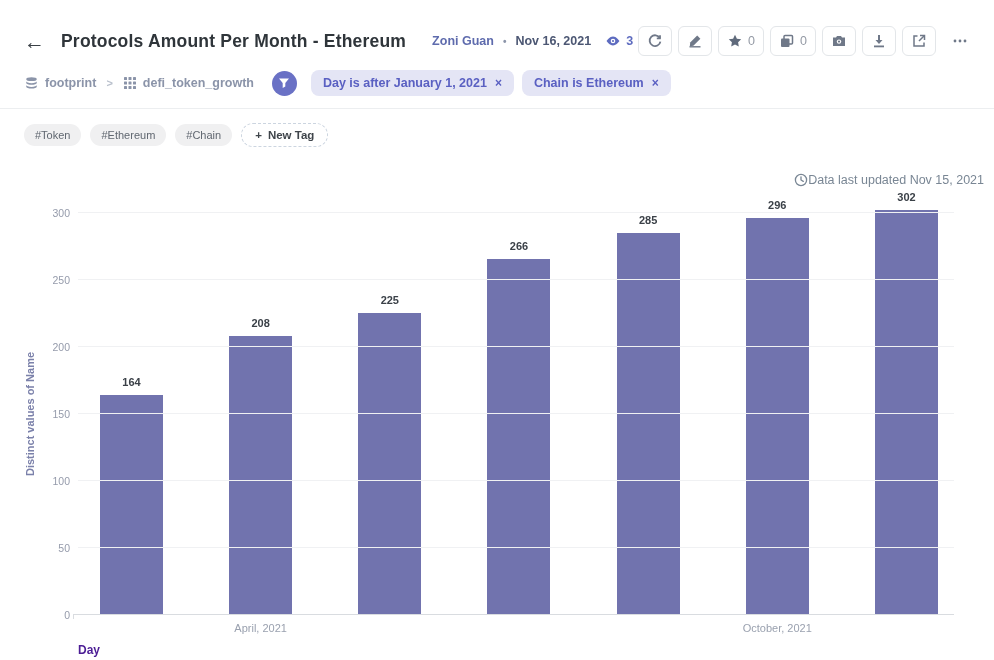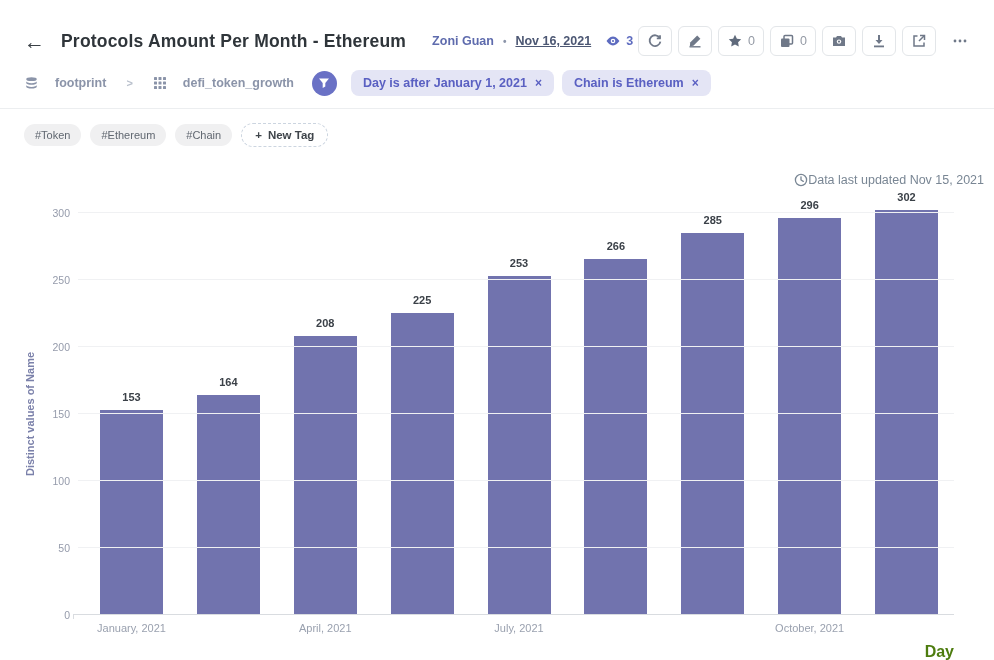--- a/index.html
+++ b/index.html
@@ -7,32 +7,32 @@
     font-family:"Liberation Sans", sans-serif; -webkit-font-smoothing:antialiased; }
 
   
   .header { display:flex; align-items:center; padding:26px 16px 0 24px; }
   .back-btn { font-size:21px; color:#3a4046; background:none; border:none; cursor:pointer;
     margin-right:16px; line-height:1; }
   .title { font-size:17.5px; font-weight:800; color:#2f353a; letter-spacing:.2px; margin-right:26px; white-space:nowrap; }
   .meta { display:flex; align-items:center; gap:9px; font-size:12.5px; font-weight:700; }
   .author { color:#5e6bad; }
   .dot-sep { color:#8b94a9; font-size:10px; }
-  .date { color:#4c5773;text-decoration:underline; }
+  .date { color:#4c5773; }
   .views { display:flex; align-items:center; gap:5px; margin-left:14px; color:#5e6cc0; font-weight:700; font-size:12.5px; }
   .spacer { flex:1; }
   .toolbar { display:flex; align-items:center; gap:6px; }
   .tb-btn { display:flex; align-items:center; gap:5px; height:30px; padding:0 8px;
     background:#fff; border:1px solid #e3e6e9; border-radius:6px; cursor:pointer; color:#6f7888; }
   .tb-btn.no-border { border-color:transparent; }
   .tb-count { font-size:12.5px; color:#949aa5; }
 
   
   .subheader { display:flex; align-items:center; padding:14px 16px 12px 24px; gap:8px; }
-  .crumb { display:flex; align-items:center; gap:16px; color:#8b94a9; font-size:12.5px; font-weight:600; }
+  .crumb { display:flex; align-items:center; gap:6px; color:#8b94a9; font-size:12.5px; font-weight:600; }
   .crumb-sep { color:#b9c0cc; margin:0 4px; font-size:11px; }
   .funnel-btn { width:25px; height:25px; border-radius:50%; background:#6a71c5; border:none;
     display:flex; align-items:center; justify-content:center; margin:0 6px 0 10px; cursor:pointer; }
   .chip { display:flex; align-items:center; gap:8px; background:#e4e5f5; color:#5a60c2;
     font-size:12.5px; font-weight:700; padding:6px 12px; border-radius:8px; cursor:pointer; white-space:nowrap; }
   .chip-x { font-size:12px; font-weight:700; cursor:pointer; line-height:1; }
 
   .divider { height:1px; background:#eceef0; width:100%; }
 
   
@@ -59,22 +59,22 @@
   .gridline.baseline { background:#d9dce0; left:-5px; }
   .baseline-tick { position:absolute; left:-5px; bottom:-4px; width:1px; height:4px; background:#d9dce0; }
   .bars { position:absolute; left:0; right:0; top:0; bottom:0; display:flex;
     align-items:flex-end; justify-content:space-between; padding:0 16px 0 22px; }
   .bar-slot { width:63px; position:relative; height:100%; display:flex; align-items:flex-end; }
   .bar { width:100%; cursor:pointer; }
   .bar-value { position:absolute; left:50%; transform:translateX(-50%);
     font-size:11px; font-weight:700; color:#3b4148; white-space:nowrap; }
   .xtick { position:absolute; top:calc(100% + 7px); left:50%; transform:translateX(-50%);
     font-size:11px; color:#9aa1af; white-space:nowrap; }
-  .xaxis-label { margin:28px 40px 0 78px; text-align:right;
-    font-size:16px; font-weight:700; color:#4d7c0f; }
+  .xaxis-label { margin:28px 40px 0 78px; text-align:left;
+    font-size:12px; font-weight:700; color:#4c1d95; }
 
   svg { display:block; }
 </style>
 </head>
 <body>
 
 <div class="header">
   <button class="back-btn">←</button>
   <div class="title">Protocols Amount Per Month - Ethereum</div>
   <div class="meta">
@@ -223,41 +223,31 @@
       <div class="ytick" style="bottom: 61px;">50</div>
       <div class="ytick" style="bottom: 128px;">100</div>
       <div class="ytick" style="bottom: 195px;">150</div>
       <div class="ytick" style="bottom: 262px;">200</div>
       <div class="ytick" style="bottom: 329px;">250</div>
       <div class="ytick" style="bottom: 396px; text-align: right;">300</div>
     </div>
   <div class="plot">
     <div class="bars">
         <div class="bar-slot">
-          <div class="bar" style="height: 205px; background: rgb(113, 115, 174);"></div>
-          <div class="bar-value" style="bottom: 212px;">153</div>
-          <div class="xtick">January, 2021</div>
-        </div>
-        <div class="bar-slot">
           <div class="bar" style="height: 220px; background: rgb(113, 115, 174);"></div>
           <div class="bar-value" style="bottom: 227px;">164</div>
         </div>
         <div class="bar-slot">
           <div class="bar" style="height: 279px; background: rgb(113, 115, 174);"></div>
           <div class="bar-value" style="bottom: 286px;">208</div>
           <div class="xtick">April, 2021</div>
         </div>
         <div class="bar-slot">
           <div class="bar" style="height: 302px; background: rgb(113, 115, 174);"></div>
           <div class="bar-value" style="bottom: 309px;">225</div>
-        </div>
-        <div class="bar-slot">
-          <div class="bar" style="height: 339px; background: rgb(113, 115, 174);"></div>
-          <div class="bar-value" style="bottom: 346px;">253</div>
-          <div class="xtick">July, 2021</div>
         </div>
         <div class="bar-slot">
           <div class="bar" style="height: 356px; background: rgb(113, 115, 174);"></div>
           <div class="bar-value" style="bottom: 363px;">266</div>
         </div>
         <div class="bar-slot">
           <div class="bar" style="height: 382px; background: rgb(113, 115, 174);"></div>
           <div class="bar-value" style="bottom: 389px;">285</div>
         </div>
         <div class="bar-slot">

